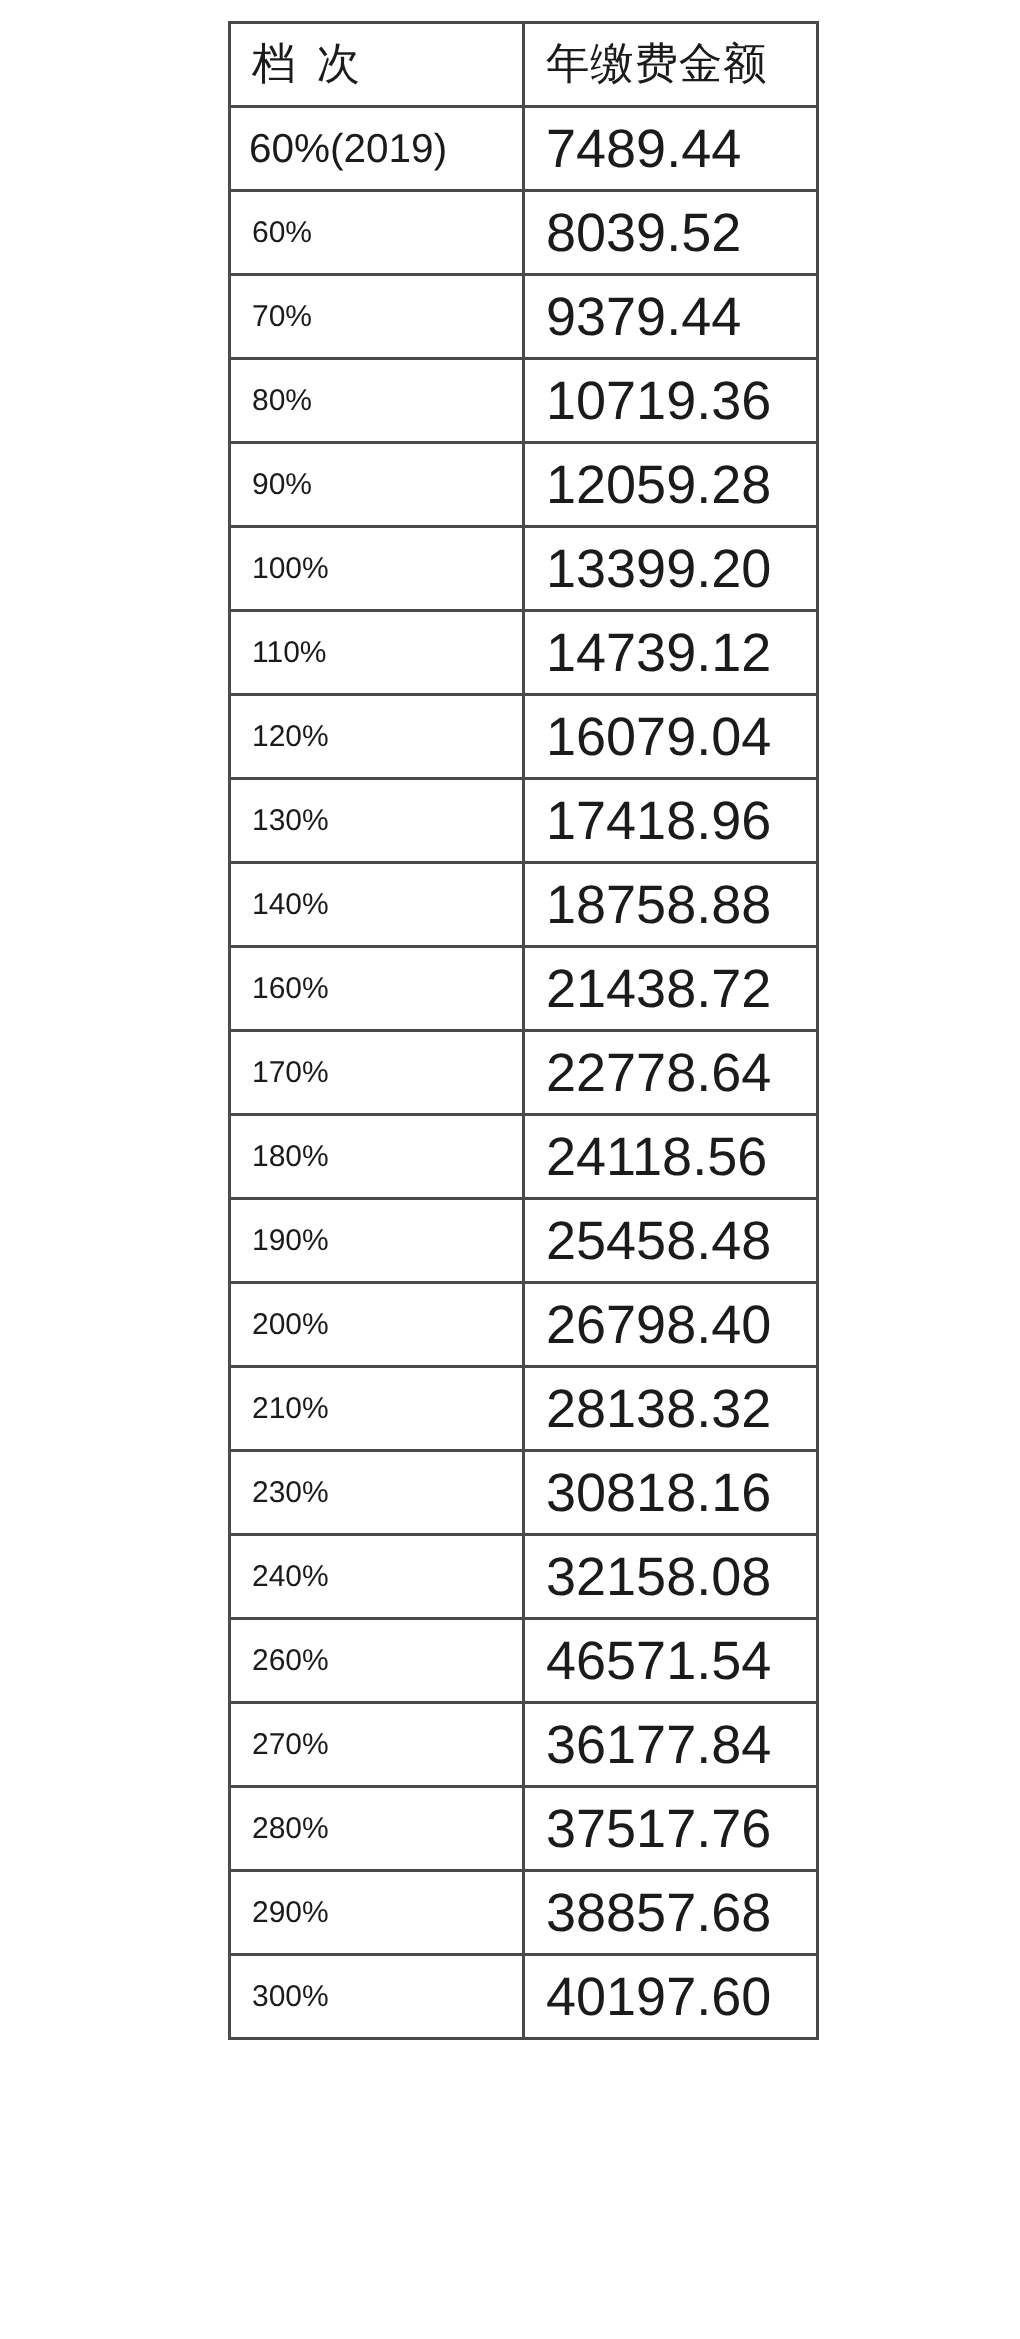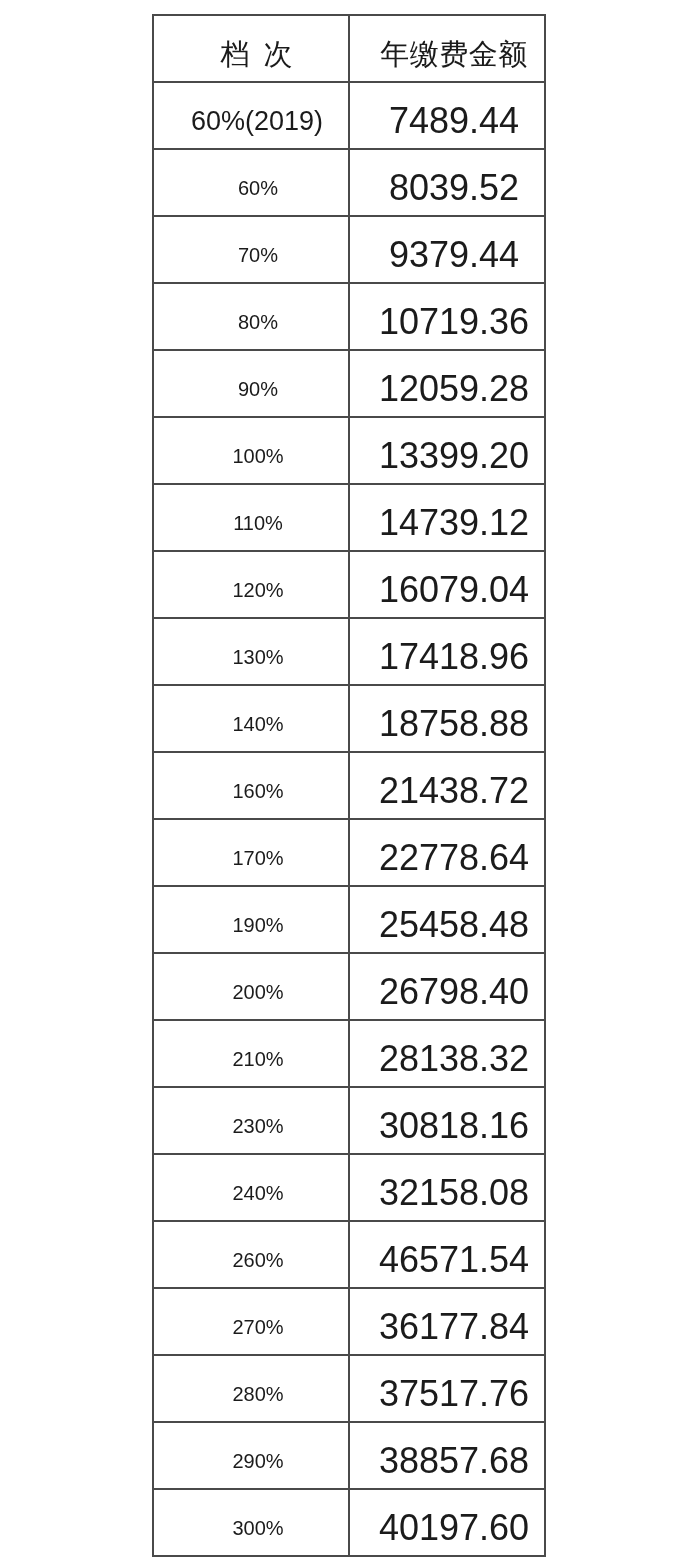--- a/index.html
+++ b/index.html
@@ -31,22 +31,22 @@
     width: 392px;
     background: #ffffff;
   }
   table.fee-table col.col-tier { width: 196px; }
   table.fee-table col.col-amount { width: 196px; }
 
   table.fee-table th,
   table.fee-table td {
     border: 2px solid #4a4a4a;
     height: 54px;
-    padding: 11px 0 0 14px;
-    text-align: center;
+    padding: 0 0 0 14px;
+    text-align: left;
     vertical-align: middle;
     color: #1b1b1b;
     font-weight: 400;
     font-size: 29px;
     line-height: 1.05;
     white-space: nowrap;
     overflow: hidden;
   }
   table.fee-table thead th {
     font-size: 29px;
@@ -125,20 +125,24 @@
           </tr>
           <tr>
             <td class="tier-cell">160%</td>
             <td class="amount-cell">21438.72</td>
           </tr>
           <tr>
             <td class="tier-cell">170%</td>
             <td class="amount-cell">22778.64</td>
           </tr>
           <tr>
+            <td class="tier-cell">180%</td>
+            <td class="amount-cell">24118.56</td>
+          </tr>
+          <tr>
             <td class="tier-cell">190%</td>
             <td class="amount-cell">25458.48</td>
           </tr>
           <tr>
             <td class="tier-cell">200%</td>
             <td class="amount-cell">26798.40</td>
           </tr>
           <tr>
             <td class="tier-cell">210%</td>
             <td class="amount-cell">28138.32</td>

